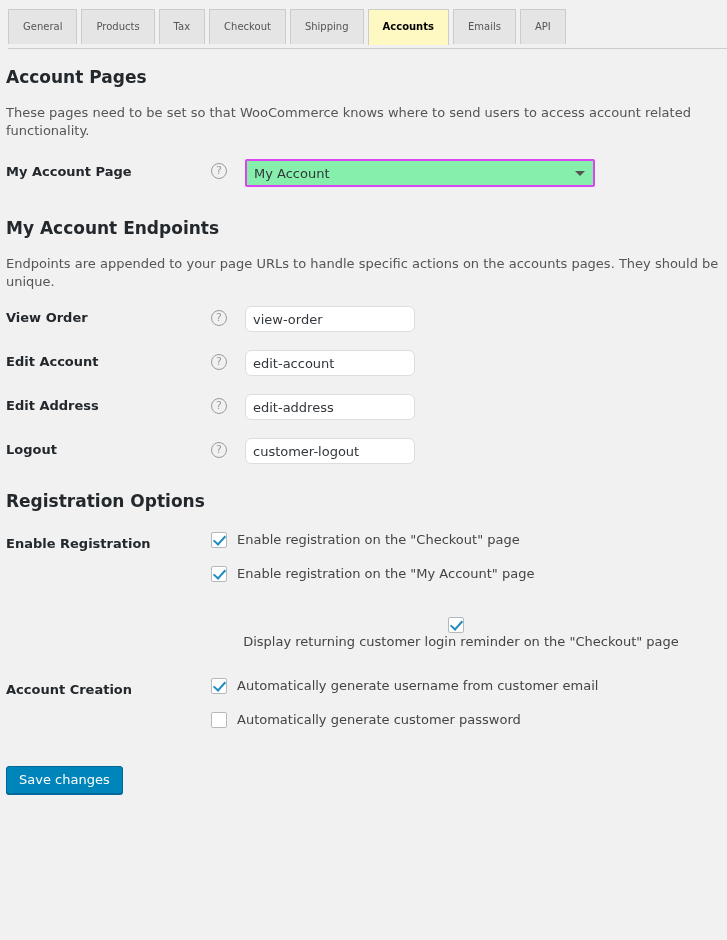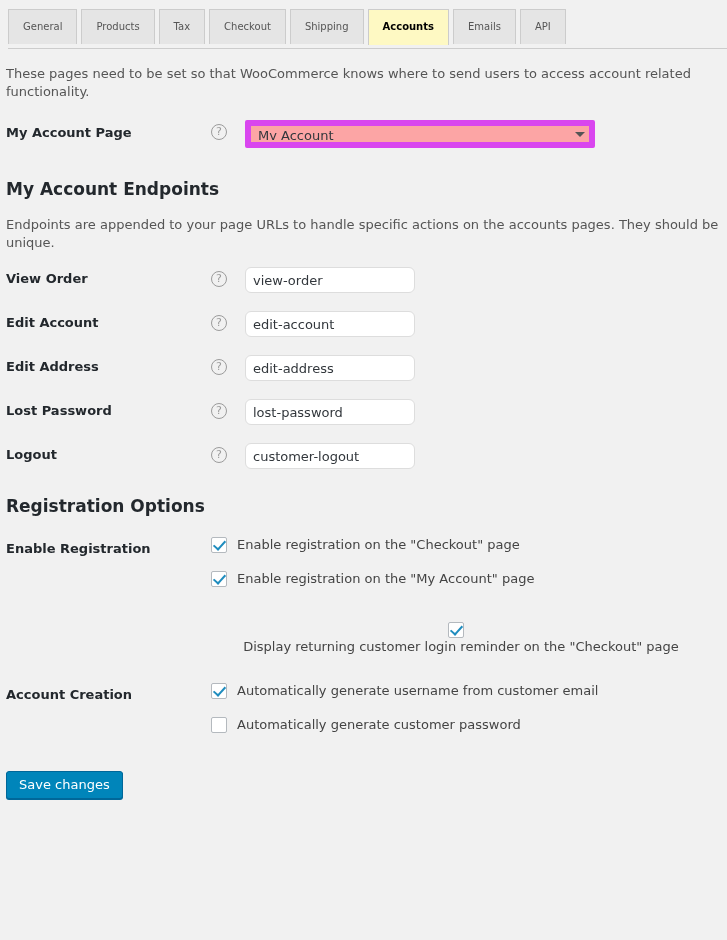--- a/index.html
+++ b/index.html
@@ -126,22 +126,22 @@
     cursor: pointer;
     user-select: none;
   }
 
   select.wc-select {
     width: 350px;
     height: 28px;
     font-size: 13px;
     font-family: "DejaVu Sans", "Liberation Sans", sans-serif;
     color: #32373c;
-    background: #fca5a5;
-    border: 6px solid #d946ef;
+    background: #86efac;
+    border: 2px solid #d946ef;
     border-radius: 2px;
     padding: 2px 24px 2px 7px;
     -webkit-appearance: none;
     -moz-appearance: none;
     appearance: none;
     cursor: pointer;
   }
   .select-holder {
     position: relative;
     display: inline-block;
@@ -231,20 +231,21 @@
       <a class="tab">Checkout</a>
       <a class="tab">Shipping</a>
       <a class="tab active">Accounts</a>
       <a class="tab">Emails</a>
       <a class="tab">API</a>
     </nav>
 </div>
 
 <div class="content">
 
+  <h2 class="section-title">Account Pages</h2>
   <p class="section-desc">These pages need to be set so that WooCommerce knows where to send users to access account related functionality.</p>
 
   <table class="form-table">
     <tbody>
       <tr>
         <th>My Account Page</th>
         <td>
           <div class="field-row">
             <span class="help-tip">?</span>
             <span class="select-holder">
@@ -283,29 +284,20 @@
         <tr>
           <th>Edit Address</th>
           <td>
             <div class="field-row">
               <span class="help-tip">?</span>
               <input type="text" class="wc-text" value="edit-address" style="">
             </div>
           </td>
         </tr>
         <tr>
-          <th>Lost Password</th>
-          <td>
-            <div class="field-row">
-              <span class="help-tip">?</span>
-              <input type="text" class="wc-text" value="lost-password" style="">
-            </div>
-          </td>
-        </tr>
-        <tr>
           <th>Logout</th>
           <td>
             <div class="field-row">
               <span class="help-tip">?</span>
               <input type="text" class="wc-text" value="customer-logout" style="">
             </div>
           </td>
         </tr>
       </tbody>
   </table>

